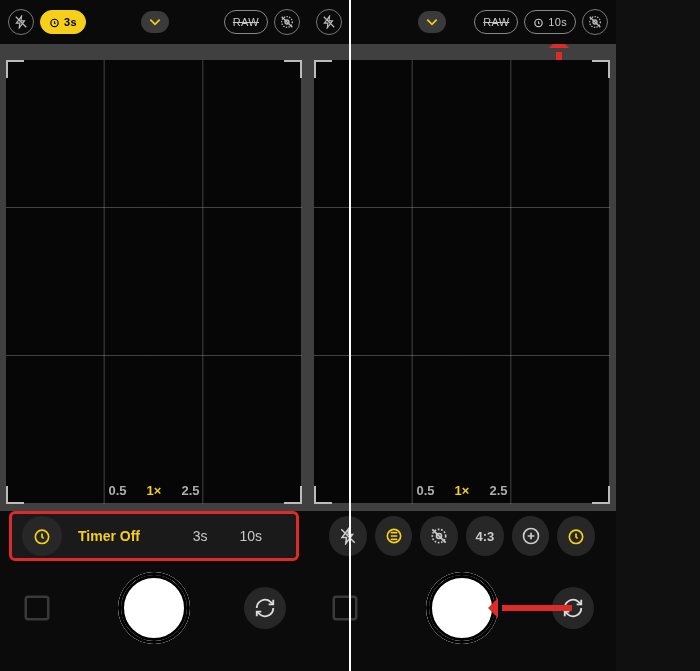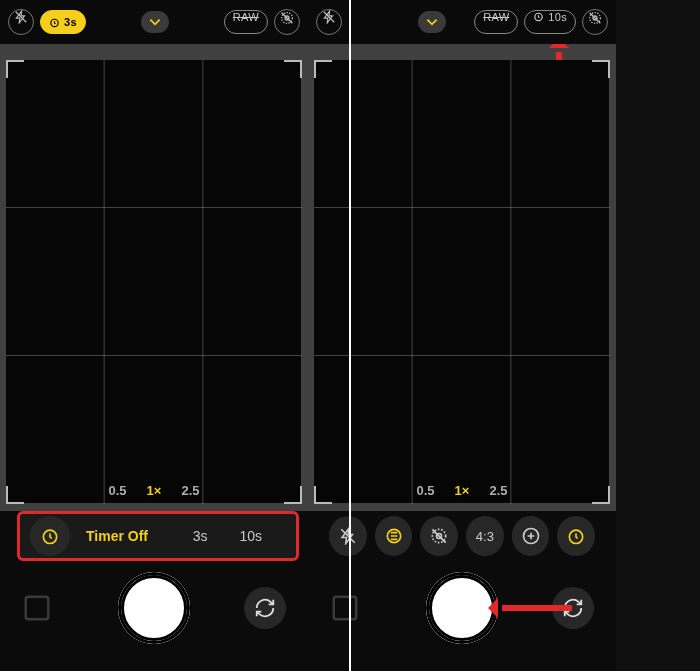--- a/index.html
+++ b/index.html
@@ -3,21 +3,21 @@
   <meta charset="utf-8">
   <style>
     * { margin: 0; padding: 0; box-sizing: border-box; }
     html, body { width: 700px; height: 671px; background: #101010; font-family: -apple-system, Helvetica, Arial, sans-serif; color: #fff; }
     .stage { display: flex; width: 700px; height: 671px; }
     .phone { width: 308px; height: 671px; position: relative; background: #404040; overflow: hidden; }
     .divider { width: 2px; height: 671px; background: #fff; position: absolute; left: 349px; top: 0; z-index: 50; }
     
     .topbar { height: 44px; width: 100%; display: flex; align-items: center; padding: 0 8px; gap: 6px; background: #0a0a0a; position: relative; z-index: 10; }
     .topbar .spacer { flex: 1; }
-    .pill, .circ { display: flex; justify-content: center; color: #c9c9c9; }
+    .pill, .circ { display: flex; align-items: center; justify-content: center; color: #c9c9c9; }
     .circ { width: 26px; height: 26px; border: 1.5px solid #777; border-radius: 50%; }
     .pill { height: 24px; padding: 0 8px; border: 1.5px solid #888; border-radius: 12px; font-size: 11px; letter-spacing: .3px; }
     .pill.yellow { background: #f6cf1a; border-color: #f6cf1a; color: #000; font-weight: 600; display: flex; gap: 4px; align-items: center; }
     .chev { width: 28px; height: 22px; background: #3a3a3a; border-radius: 11px; display: flex; align-items: center; justify-content: center; }
     
     .viewfinder { position: absolute; top: 60px; left: 6px; right: 6px; height: 444px; background: #060606; }
     .viewfinder::before {
       content: ""; position: absolute; inset: 0;
       background-image:
         linear-gradient(to right, rgba(180,180,180,.35) 1px, transparent 1px),
@@ -28,25 +28,25 @@
     .corner { position: absolute; width: 18px; height: 18px; border-color: #bcbcbc; border-style: solid; border-width: 0; }
     .corner.tl { top: 0; left: 0; border-top-width: 2px; border-left-width: 2px; }
     .corner.tr { top: 0; right: 0; border-top-width: 2px; border-right-width: 2px; }
     .corner.bl { bottom: 0; left: 0; border-bottom-width: 2px; border-left-width: 2px; }
     .corner.br { bottom: 0; right: 0; border-bottom-width: 2px; border-right-width: 2px; }
     .zoom-row { position: absolute; bottom: 6px; left: 50%; transform: translateX(-50%); display: flex; gap: 20px; font-size: 13px; font-weight: 700; color: #aeaeae; align-items: baseline; }
     .zoom-row .on { color: #f6cf1a; }
     
     .bottom { position: absolute; left: 0; right: 0; bottom: 0; height: 160px; background: #0b0b0b; }
     .control-strip { position: absolute; top: 0; left: 9px; right: 9px; height: 50px; border-radius: 26px; display: flex; align-items: center; background: #1a1a1a; }
-    .timer-strip { padding: 0 6px; margin-left: 8px; }
+    .timer-strip { padding: 0 6px; }
     .red-frame { border: 3px solid #e02a2a; border-radius: 6px; }
     .ctrl-btn { width: 40px; height: 40px; border-radius: 50%; background: #272727; display: flex; align-items: center; justify-content: center; margin: 0 4px; color: #ccc; }
     .ctrl-btn.on { color: #f6cf1a; }
-    .ctrl-btn.text { font-size: 13px; font-weight: 400; }
+    .ctrl-btn.text { font-size: 13px; font-weight: 700; }
     .timer-lbl { flex: 0 0 auto; font-size: 14px; font-weight: 600; color: #f6cf1a; padding: 0 12px; }
     .timer-opt { font-size: 14px; color: #c9c9c9; padding: 0 16px; }
     .timer-spacer { flex: 1; }
     
     .shutter-row { position: absolute; bottom: 24px; left: 0; right: 0; height: 78px; display: flex; align-items: center; justify-content: center; }
     .shutter { width: 72px; height: 72px; border-radius: 50%; background: #fff; box-shadow: 0 0 0 3px #000 inset, 0 0 0 5px #fff inset; position: relative; }
     .shutter::after { content: ""; position: absolute; inset: 3px; border: 3px solid #000; border-radius: 50%; }
     .switch-cam { width: 42px; height: 42px; border-radius: 50%; background: #272727; display: flex; align-items: center; justify-content: center; position: absolute; right: 22px; }
     .left-slot { position: absolute; left: 16px; width: 42px; height: 42px; display:flex; align-items:center; justify-content:center; color:#444; }
     

